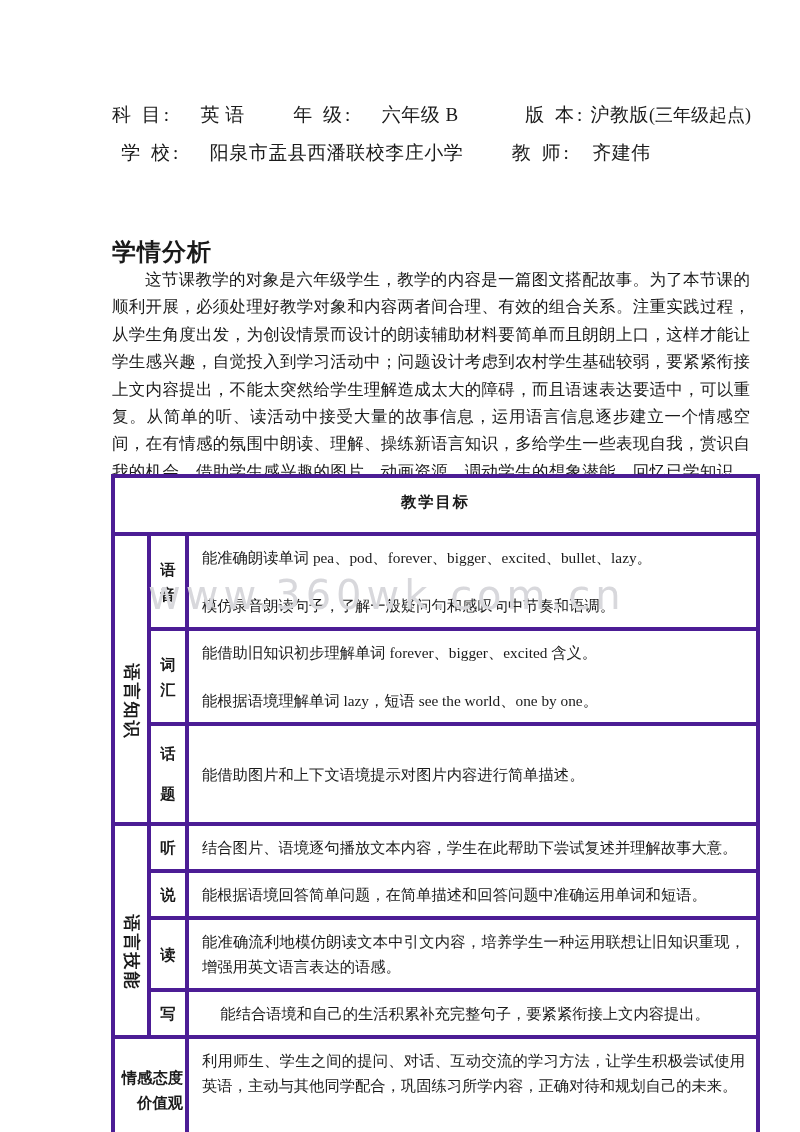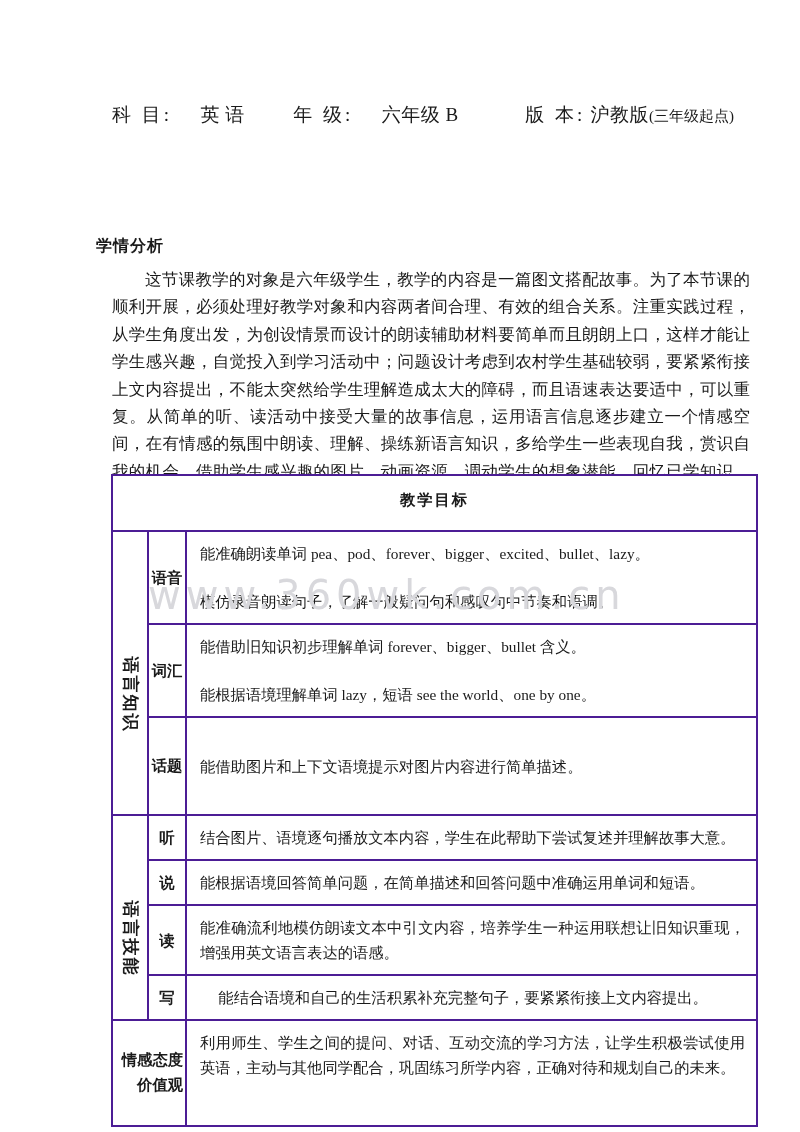--- a/index.html
+++ b/index.html
@@ -35,28 +35,28 @@
   .hdr-line {
     font-size: 19px;
     line-height: 38px;
     white-space: nowrap;
     letter-spacing: 0.5px;
   }
   .hdr-line .lbl { letter-spacing: 3px; }
   .gap-sm { display: inline-block; width: 18px; }
   .gap-md { display: inline-block; width: 38px; }
   .gap-lg { display: inline-block; width: 56px; }
-  .sub-note { font-size: 15px; letter-spacing: 0; }
+  .sub-note { font-size: 18px; letter-spacing: 0; }
 
   
   .sec-title {
     position: absolute;
-    left: 96px;
+    left: 112px;
     top: 236px;
-    font-size: 16px;
+    font-size: 24px;
     font-weight: bold;
     font-family: "DejaVu Sans", "Liberation Sans", sans-serif;
     letter-spacing: 1px;
   }
 
   
   .analysis {
     position: absolute;
     left: 112px;
     top: 266px;
@@ -72,21 +72,21 @@
   .goals-table {
     position: absolute;
     left: 111px;
     top: 474px;
     width: 645px;
     border-collapse: collapse;
     table-layout: fixed;
     background: #fff;
   }
   .goals-table td {
-    border: 2px solid #4c1d95;
+    border: 4px solid #4c1d95;
     vertical-align: middle;
     padding: 4px 6px;
     font-size: 15.3px;
     line-height: 25px;
   }
   .tbl-title {
     text-align: center;
     font-size: 21px;
     font-weight: bold;
     font-family: "DejaVu Sans", "Liberation Sans", sans-serif;
@@ -176,20 +176,30 @@
       <span class="gap-md"></span>
       <span class="lbl">年 级:</span>
       <span class="gap-sm"></span>
       <span>六年级 B</span>
       <span class="gap-lg"></span>
       <span class="lbl">版 本:</span>
       <span>沪教版</span><span class="sub-note">(三年级起点)</span>
     </div>
 
 
+    <div class="hdr-line">
+      <span class="gap-sm" style="width:4px"></span>
+      <span class="lbl">学 校:</span>
+      <span class="gap-sm"></span>
+      <span>阳泉市盂县西潘联校李庄小学</span>
+      <span class="gap-md"></span>
+      <span class="lbl">教 师:</span>
+      <span class="gap-sm" style="width:10px"></span>
+      <span>齐建伟</span>
+    </div>
 
   </div>
 
   <div class="sec-title">学情分析</div>
   <div class="analysis">这节课教学的对象是六年级学生，教学的内容是一篇图文搭配故事。为了本节课的顺利开展，必须处理好教学对象和内容两者间合理、有效的组合关系。注重实践过程，从学生角度出发，为创设情景而设计的朗读辅助材料要简单而且朗朗上口，这样才能让学生感兴趣，自觉投入到学习活动中；问题设计考虑到农村学生基础较弱，要紧紧衔接上文内容提出，不能太突然给学生理解造成太大的障碍，而且语速表达要适中，可以重复。从简单的听、读活动中接受大量的故事信息，运用语言信息逐步建立一个情感空间，在有情感的氛围中朗读、理解、操练新语言知识，多给学生一些表现自我，赏识自我的机会。借助学生感兴趣的图片、动画资源，调动学生的想象潜能，回忆已学知识，培养学生一种运用联想让旧知识重现，结合新内容再利用的学习策略。</div>
 
   <table class="goals-table">
     <colgroup>
       <col style="width:36px">
       <col style="width:38px">
@@ -211,21 +221,21 @@
           <p>能准确朗读单词  pea、pod、forever、bigger、excited、bullet、lazy。</p>
           <p>模仿录音朗读句子，了解一般疑问句和感叹句中节奏和语调。</p>
         </td>
       </tr>
 
       <tr>
         <td class="sub-cell">
           <span class="ch">词汇</span>
         </td>
         <td class="content-cell">
-          <p>能借助旧知识初步理解单词  forever、bigger、bullet  含义。</p>
+          <p>能借助旧知识初步理解单词  forever、bigger、excited  含义。</p>
           <p>能根据语境理解单词  lazy，短语  see the world、one by one。</p>
         </td>
       </tr>
 
       <tr>
         <td class="sub-cell" style="line-height:40px">
           <span class="ch">话题</span>
         </td>
         <td class="content-cell" style="height:84px">
           <p>能借助图片和上下文语境提示对图片内容进行简单描述。</p>

